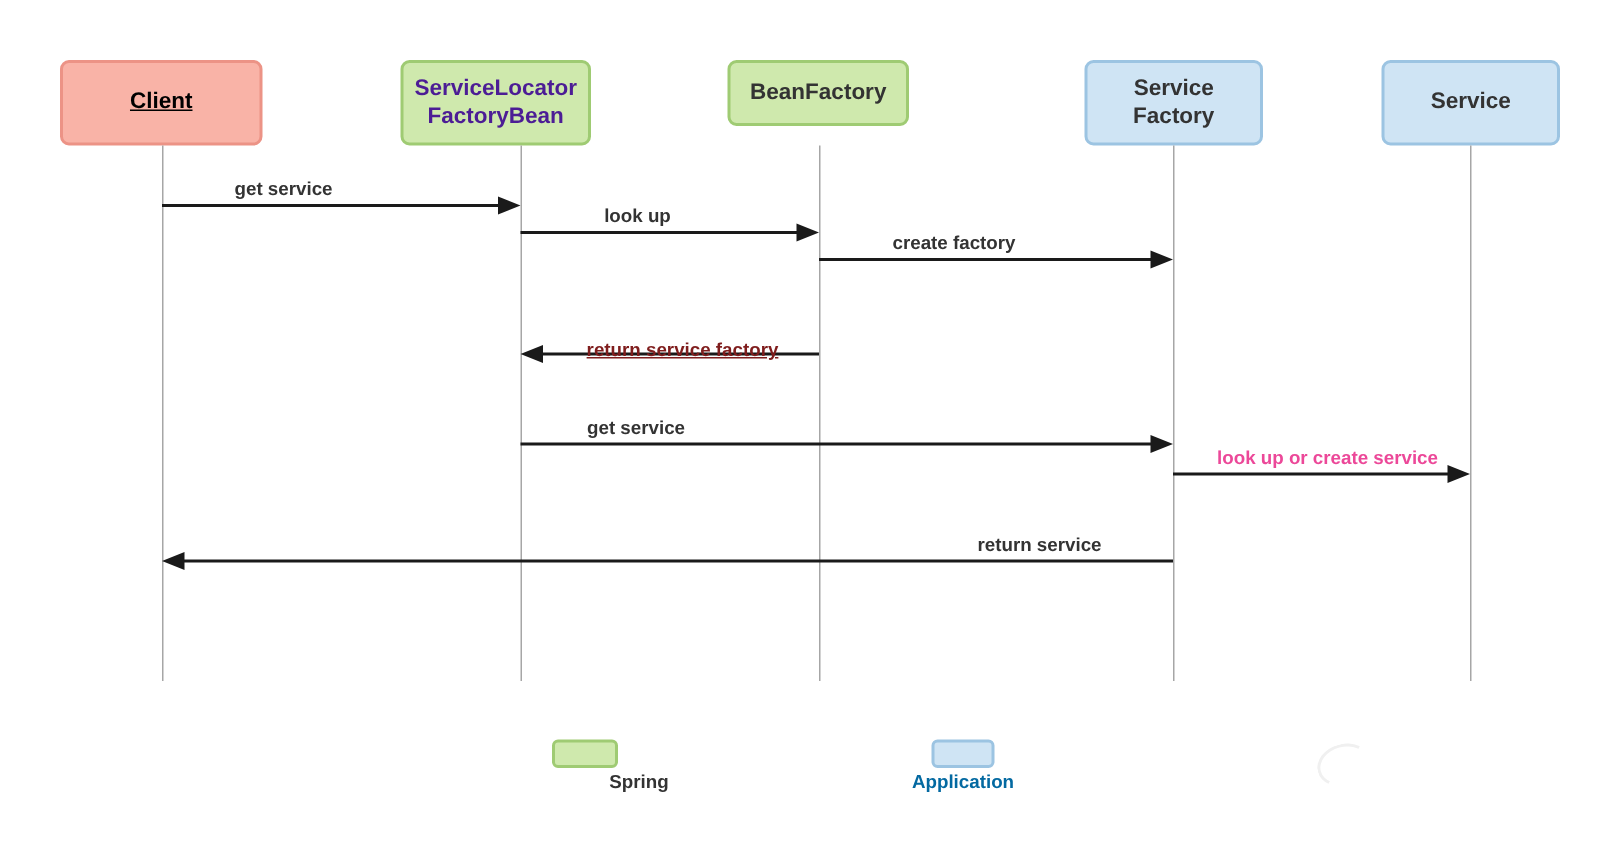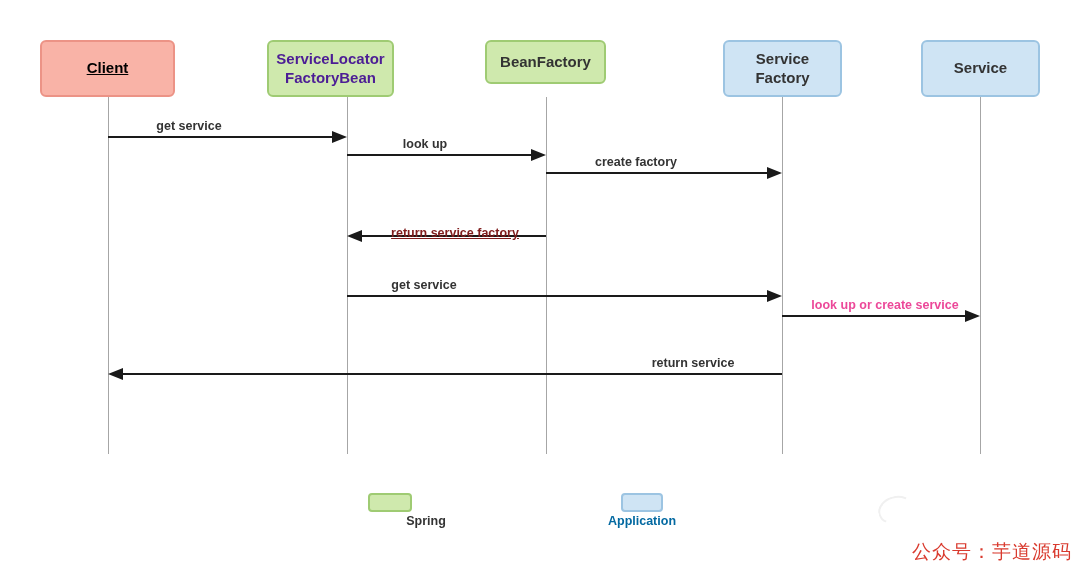--- a/index.html
+++ b/index.html
@@ -130,14 +130,13 @@
       <div class="msg-label" style="left: 885px; top: 298px; color: #ec4899;">look up or create service</div>
       <div class="msg-line" style="top: 373px; left: 121px; width: 661px; background: rgb(26, 26, 26);"></div>
       <div class="msg-arrow-left" style="top: 368px; left: 108px;"></div>
       <div class="msg-label" style="left: 693px; top: 356px; color: rgb(51, 51, 51);">return service</div>
       <div class="legend-box" style="left: 368px; top: 493px; width: 44px; height: 19px; background: rgb(207, 233, 173); border-color: rgb(159, 203, 115);"></div>
       <div class="legend-label" style="left: 390px; top: 514px; color: rgb(51, 51, 51); margin-left: 36px;">Spring</div>
       <div class="legend-box" style="left: 621px; top: 493px; width: 42px; height: 19px; background: rgb(207, 228, 244); border-color: rgb(156, 196, 226);"></div>
       <div class="legend-label" style="left: 642px; top: 514px; color: #0369a1;">Application</div>
     </div>
   <div class="wm-arc"></div>
-  <div class="watermark" style="color: rgb(217, 58, 46);">公众号：芋道源码</div>
 </div>
 
 </body></html>

